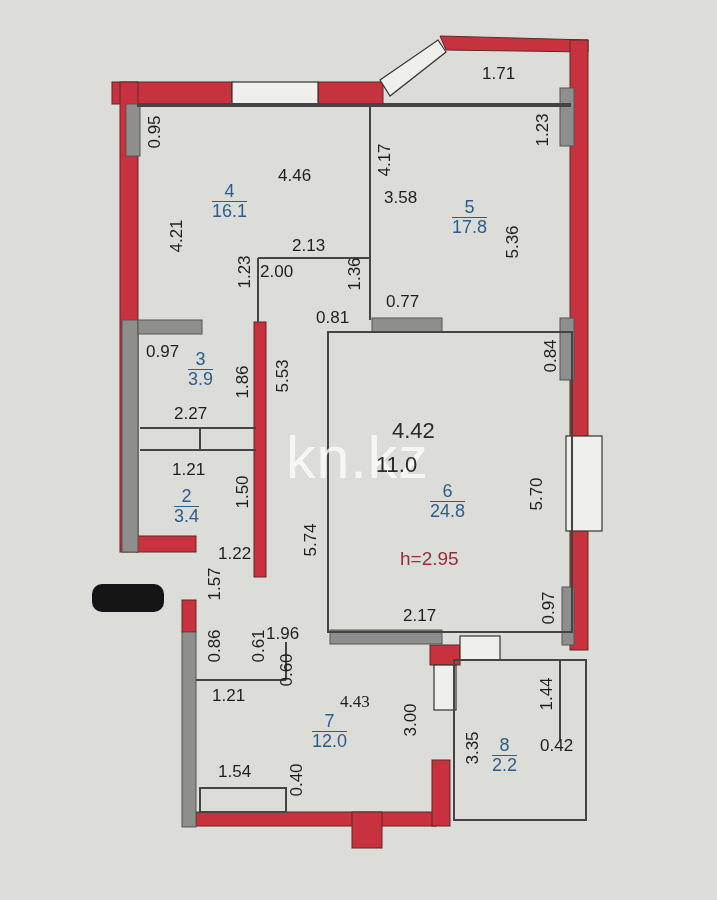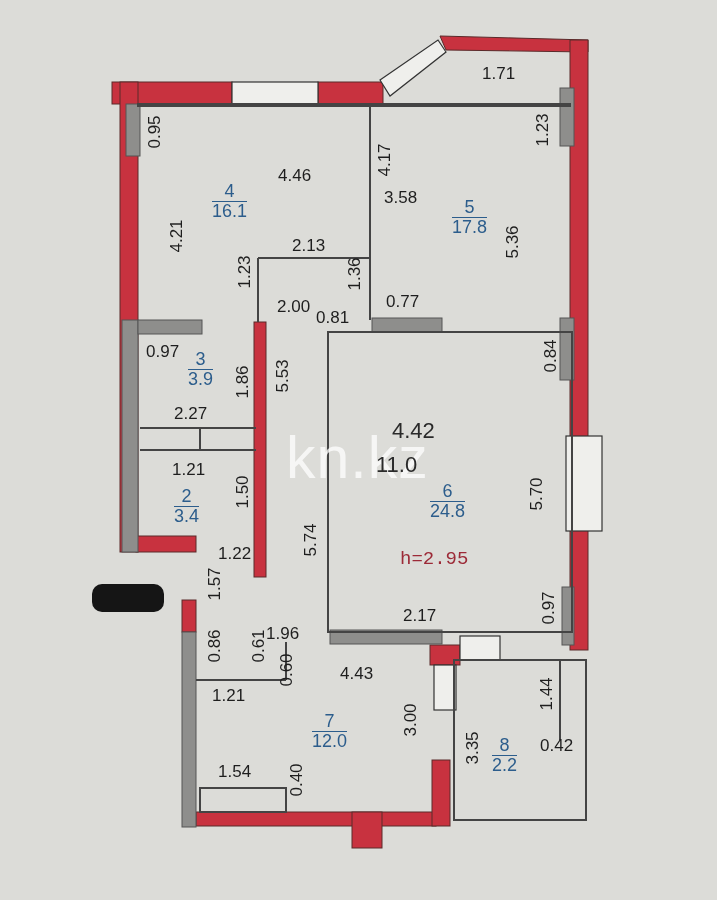--- a/index.html
+++ b/index.html
@@ -108,32 +108,32 @@
 </div>
 <div class="room-label" style="left:312px;top:712px;">
   <span class="num">7</span>
   <span class="area">12.0</span>
 </div>
 <div class="room-label" style="left:492px;top:736px;">
   <span class="num">8</span>
   <span class="area">2.2</span>
 </div>
 
-<div class="height-label" style="left:400px;top:548px;font-family:Liberation Mono, monospace;">h=2.95</div>
+<div class="height-label" style="left:400px;top:548px;">h=2.95</div>
 <div class="watermark" style="left:286px;top:424px;">kn.kz</div>
 <div class="overlay-text" style="left:392px;top:418px;">4.42</div>
 <div class="overlay-text" style="left:376px;top:452px;">11.0</div>
 <div class="blot" style="left:92px;top:584px;width:72px;height:28px;"></div>
 
 <div class="dim v" style="left:138px;top:122px;">0.95</div>
 <div class="dim" style="left:278px;top:166px;">4.46</div>
 <div class="dim v" style="left:160px;top:226px;">4.21</div>
 <div class="dim v" style="left:368px;top:150px;">4.17</div>
 <div class="dim" style="left:292px;top:236px;">2.13</div>
-<div class="dim" style="left:277px;top:262px;margin-top:35px;">2.00</div>
+<div class="dim" style="left:260px;top:262px;">2.00</div>
 <div class="dim v" style="left:228px;top:262px;">1.23</div>
 <div class="dim v" style="left:338px;top:264px;">1.36</div>
 <div class="dim" style="left:316px;top:308px;">0.81</div>
 <div class="dim" style="left:482px;top:64px;">1.71</div>
 <div class="dim v" style="left:526px;top:120px;">1.23</div>
 <div class="dim" style="left:384px;top:188px;">3.58</div>
 <div class="dim v" style="left:496px;top:232px;">5.36</div>
 <div class="dim" style="left:386px;top:292px;">0.77</div>
 <div class="dim" style="left:146px;top:342px;">0.97</div>
 <div class="dim v" style="left:226px;top:372px;">1.86</div>
@@ -146,19 +146,19 @@
 <div class="dim v" style="left:294px;top:530px;">5.74</div>
 <div class="dim" style="left:362px;top:606px;margin-left:41px;">2.17</div>
 <div class="dim v" style="left:532px;top:598px;">0.97</div>
 <div class="dim" style="left:218px;top:524px;margin-top:20px;">1.22</div>
 <div class="dim v" style="left:198px;top:574px;">1.57</div>
 <div class="dim v" style="left:198px;top:636px;">0.86</div>
 <div class="dim v" style="left:242px;top:636px;">0.61</div>
 <div class="dim" style="left:266px;top:624px;">1.96</div>
 <div class="dim v" style="left:270px;top:660px;">0.60</div>
 <div class="dim" style="left:212px;top:686px;">1.21</div>
-<div class="dim" style="left:340px;top:664px;">4.43</div>
+<div class="dim" style="left:340px;top:692px;font-family:Liberation Serif, serif;">4.43</div>
 <div class="dim v" style="left:394px;top:710px;">3.00</div>
 <div class="dim" style="left:218px;top:762px;">1.54</div>
 <div class="dim v" style="left:280px;top:770px;">0.40</div>
 <div class="dim v" style="left:456px;top:738px;">3.35</div>
 <div class="dim v" style="left:530px;top:684px;">1.44</div>
 <div class="dim" style="left:540px;top:736px;">0.42</div>
 
 </body></html>

